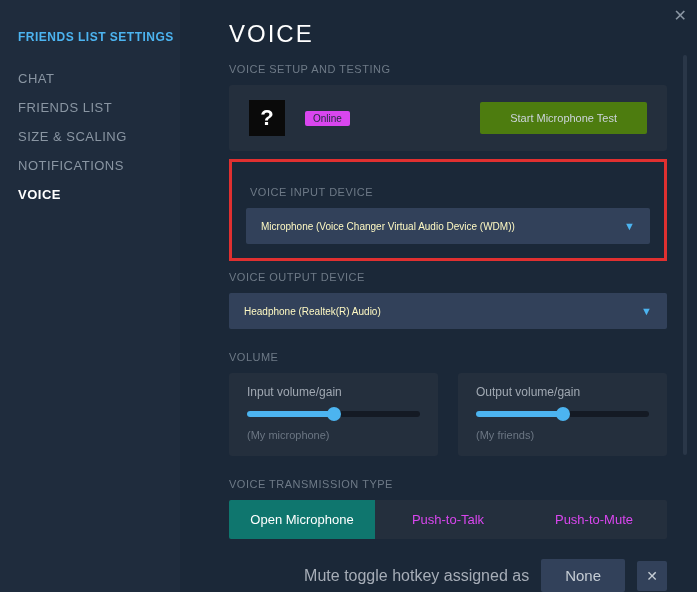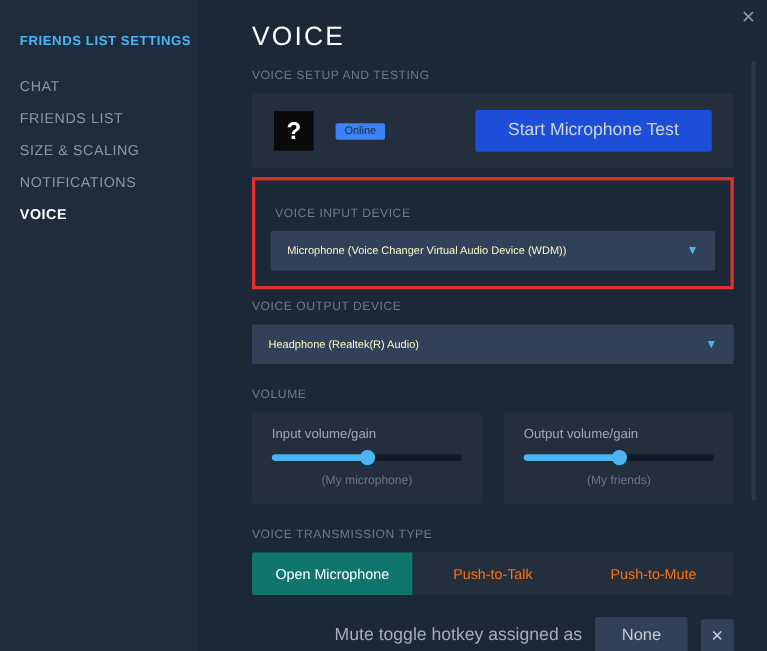--- a/index.html
+++ b/index.html
@@ -7,35 +7,35 @@
     .container { display: flex; height: 100%; gap: 29px; }
     .sidebar { width: 180px; padding: 30px 0 0 18px; background: #1f2c3d; }
     .sidebar-title { color: #4cb4f0; font-size: 12px; font-weight: bold; letter-spacing: 0.5px; margin-bottom: 20px; }
     .sidebar-item { color: #8a96a3; font-size: 13px; letter-spacing: 0.5px; padding: 7px 0; cursor: pointer; }
     .sidebar-item.active { color: #ffffff; font-weight: bold; }
     .main { flex: 1; padding: 20px 30px 20px 20px; overflow-y: auto; position: relative; }
     .page-title { color: #ffffff; font-size: 24px; font-weight: 300; letter-spacing: 2px; margin-bottom: 15px; }
     .section-label { color: #6e7a87; font-size: 11px; letter-spacing: 0.5px; margin-bottom: 10px; margin-top: 10px; }
     .setup-box { background: #242f3d; padding: 15px 20px; display: flex; align-items: center; gap: 20px; border-radius: 3px; margin-bottom: 5px; }
     .avatar-box { width: 36px; height: 36px; background: #0a0a0a; color: #fff; display: flex; align-items: center; justify-content: center; font-size: 22px; font-weight: bold; }
-    .status-chip { background: #3b82f6; color: #1e2b3a; font-size: 10px; padding: 2px 8px; border-radius: 2px; }
-    .test-btn { background: #1d4ed8; color: #cdd4db; border: none; padding: 10px 30px; font-size: 16px; cursor: pointer; border-radius: 2px; margin-left: auto; }
+    .status-chip { background: #d946ef; color: #1e2b3a; font-size: 10px; padding: 2px 8px; border-radius: 2px; }
+    .test-btn { background: #4d7c0f; color: #cdd4db; border: none; padding: 10px 30px; font-size: 11px; cursor: pointer; border-radius: 2px; margin-left: auto; }
     .highlight-box { border: 3px solid #e03030; padding: 14px; margin-top: 8px; margin-bottom: 8px; }
     .dropdown { background: #32415a; padding: 12px 15px; display: flex; justify-content: space-between; align-items: center; cursor: pointer; border-radius: 2px; }
     .dropdown-text { color: #fef9c3; font-size: 10px; }
     .chevron { color: #4cb4f0; font-size: 11px; }
     .volume-row { display: flex; gap: 20px; margin-top: 8px; }
     .volume-box { flex: 1; background: #242f3d; padding: 12px 18px 15px 18px; border-radius: 3px; }
     .vol-label { color: #a0a8b2; font-size: 12px; margin-bottom: 12px; }
     .slider { position: relative; height: 6px; background: #141a24; border-radius: 3px; margin-bottom: 12px; }
     .slider-fill { position: absolute; left: 0; top: 0; bottom: 0; background: #4cb4f0; border-radius: 3px; }
     .slider-thumb { position: absolute; top: -4px; width: 14px; height: 14px; background: #4cb4f0; border-radius: 50%; margin-left: -7px; }
-    .vol-caption { text-align: center; color: #6b7683; font-size: 11px; }
+    .vol-caption { color: #6b7683; font-size: 11px; }
     .segment-row { display: flex; margin-top: 8px; border-radius: 2px; overflow: hidden; }
-    .segment { flex: 1; text-align: center; padding: 12px 0; background: #242f3d; color: #f97316; font-size: 13px; cursor: pointer; }
+    .segment { flex: 1; text-align: center; padding: 12px 0; background: #242f3d; color: #d946ef; font-size: 13px; cursor: pointer; }
     .segment.active { background: #0f766e; color: #fff; }
     .hotkey-row { display: flex; align-items: center; justify-content: flex-end; gap: 12px; margin-top: 20px; }
     .hotkey-label { color: #a6adb7; font-size: 16px; }
     .hotkey-val { background: #32415a; color: #c5ccd4; padding: 8px 24px; font-size: 15px; border-radius: 2px; }
     .clear-btn { background: #32415a; color: #c5ccd4; width: 30px; height: 30px; display: flex; align-items: center; justify-content: center; border: none; cursor: pointer; border-radius: 2px; font-size: 14px; }
     .toggle-row { display: flex; align-items: center; justify-content: flex-end; gap: 12px; margin-top: 18px; }
     .toggle { width: 36px; height: 16px; background: #4cb4f0; border-radius: 8px; position: relative; cursor: pointer; }
     .toggle-knob { position: absolute; right: -2px; top: -2px; width: 20px; height: 20px; background: #2e8de8; border-radius: 50%; }
     .close-x { position: absolute; top: 6px; right: 10px; color: #8a96a3; font-size: 16px; cursor: pointer; }
     .scroll-track { position: absolute; right: 10px; top: 55px; width: 4px; height: 400px; background: #2a3748; border-radius: 2px; }

